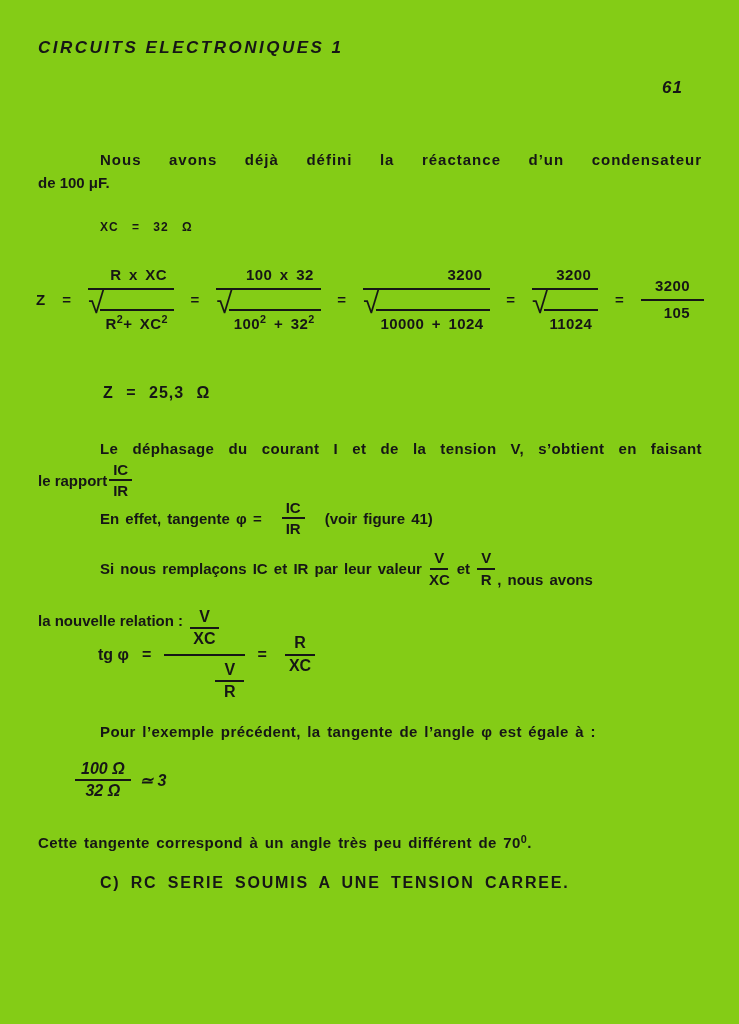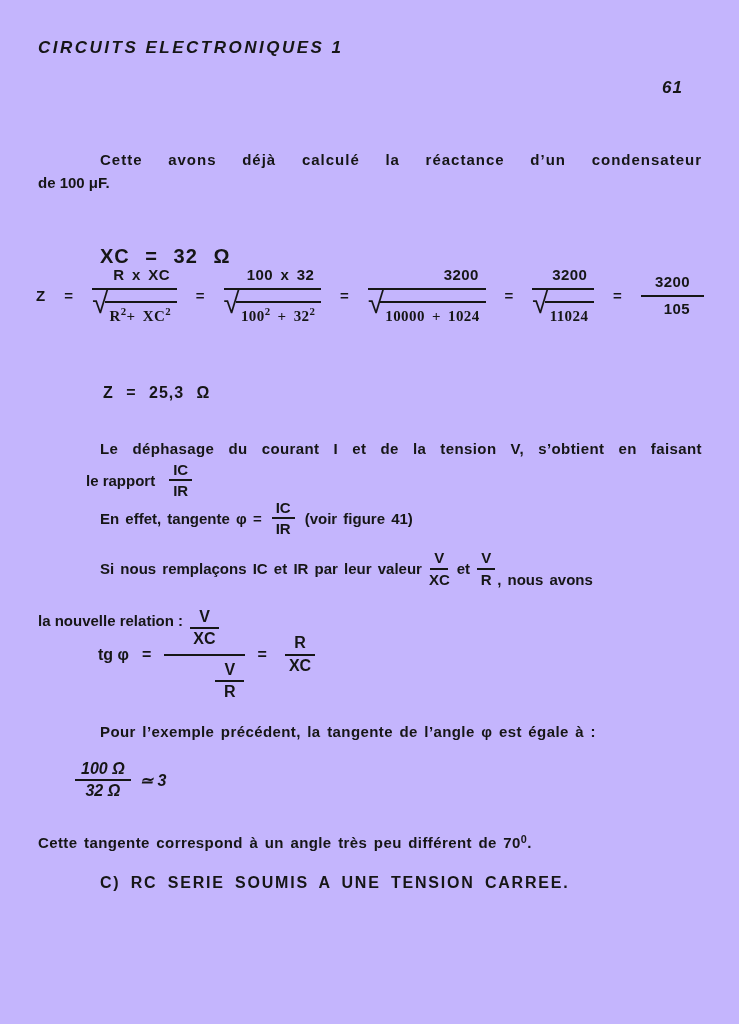--- a/index.html
+++ b/index.html
@@ -1,55 +1,55 @@
 <!DOCTYPE html>
 <html><head>
 <meta charset="utf-8">
 <style>
   html,body { margin:0; padding:0; background:#ffffff; }
   .page {
-    position:relative; width:739px; height:1024px; background:#c4b5fd;
+    position:relative; width:739px; height:1024px; background:#84cc16;
     font-family:"Liberation Sans", sans-serif; font-weight:700; color:#161616;
     font-size:15px; overflow:hidden;
   }
   
   .hdr-title { position:absolute; left:38px; top:38px; font-size:17px; font-style:italic; letter-spacing:2.5px; }
   .hdr-page  { position:absolute; right:56px; top:38px; font-size:17px; font-style:italic; letter-spacing:1px;margin-top:40px; }
 
   
   .para { position:absolute; left:38px; width:664px; line-height:23px; }
   .jline { text-align:justify; text-align-last:justify; letter-spacing:1px; word-spacing:5px; }
   .ind { padding-left:62px; }
 
   .p-intro { top:148px; }
-  .xc-line { position:absolute; left:100px; top:220px; font-size:20px; word-spacing:9px; letter-spacing:1px;margin-top:25px; }
+  .xc-line { position:absolute; left:100px; top:220px; font-size:12px; word-spacing:9px; letter-spacing:1px; }
   .z-line  { position:absolute; left:103px; top:384px; font-size:16px; word-spacing:7px; letter-spacing:1px; }
 
   
   .equation { position:absolute; left:36px; top:266px; width:668px;
     display:flex; align-items:center; justify-content:space-between;
     font-size:15px; letter-spacing:.4px; word-spacing:3px; }
   .bfrac { display:inline-flex; flex-direction:column; align-items:flex-end; text-align:center; line-height:1.25; }
   .bfrac .n { padding:0 7px 3px; white-space:nowrap; }
   .bfrac .bar { border-top:2.5px solid #161616; align-self:stretch; height:0; }
   .bfrac .d { padding-top:3px; white-space:nowrap; display:flex; justify-content:center; }
   .sqrt { display:inline-flex; align-items:flex-start; }
   .sqrt .sign { font-weight:400; font-size:29px; line-height:24px; margin-right:-4px; transform:translateY(-2px); }
-  .sqrt .inner { border-top:2.5px solid #161616; padding:4px 6px 0 5px; margin-top:8px; white-space:nowrap;font-family:Liberation Serif, serif; }
+  .sqrt .inner { border-top:2.5px solid #161616; padding:4px 6px 0 5px; margin-top:16px; white-space:nowrap; }
   .sp { font-size:.72em; line-height:0; position:relative; top:-.5em; }
 
   
   .frac { display:inline-flex; flex-direction:column; align-items:center; text-align:center; line-height:1.15; vertical-align:middle; }
   .frac .fn { padding:0 4px 1px; border-bottom:2.5px solid #161616; white-space:nowrap; }
   .frac .fd { padding-top:1px; white-space:nowrap; }
 
   .p-dephasage { top:437px; }
-  .deph-l2 { display:flex; align-items:center; gap:14px; margin-top:1px;margin-left:48px; }
-
-  .en-effet { position:absolute; left:100px; top:499px; display:flex; align-items:center; gap:10px; word-spacing:2px; }
+  .deph-l2 { display:flex; align-items:center; gap:2px; margin-top:1px; }
+
+  .en-effet { position:absolute; left:100px; top:499px; display:flex; align-items:center; gap:20px; word-spacing:2px; }
   .p-remplace { top:546px; }
   .remp-l1 { display:flex; align-items:center; gap:7px; padding-left:62px; word-spacing:2px; }
   .remp-l2 { margin-top:18px; }
 
   
   .tg-eq { position:absolute; left:98px; top:608px; display:flex; align-items:center; gap:13px; font-size:16px; }
   .tg-eq .cfrac .n { padding:0 20px 5px; }
   .tg-eq .cfrac .d { padding-top:5px; }
   .tg-eq .frac .fn, .tg-eq .frac .fd { padding-left:9px; padding-right:9px; }
 
@@ -64,21 +64,21 @@
 </style>
 </head>
 <body>
 
 <div class="page">
 
   <div class="hdr-title">CIRCUITS ELECTRONIQUES 1</div>
   <div class="hdr-page">61</div>
 
   <div class="para p-intro">
-    <div class="jline ind">Cette avons déjà calculé la réactance d’un condensateur</div>
+    <div class="jline ind">Nous avons déjà défini la réactance d’un condensateur</div>
     <div>de 100 μF.</div>
   </div>
 
   <div class="xc-line">XC = 32 Ω</div>
 
   <div class="equation">
     <span>Z</span>
     <span>=</span>
     <span class="bfrac">
       <span class="n">R x XC</span>

